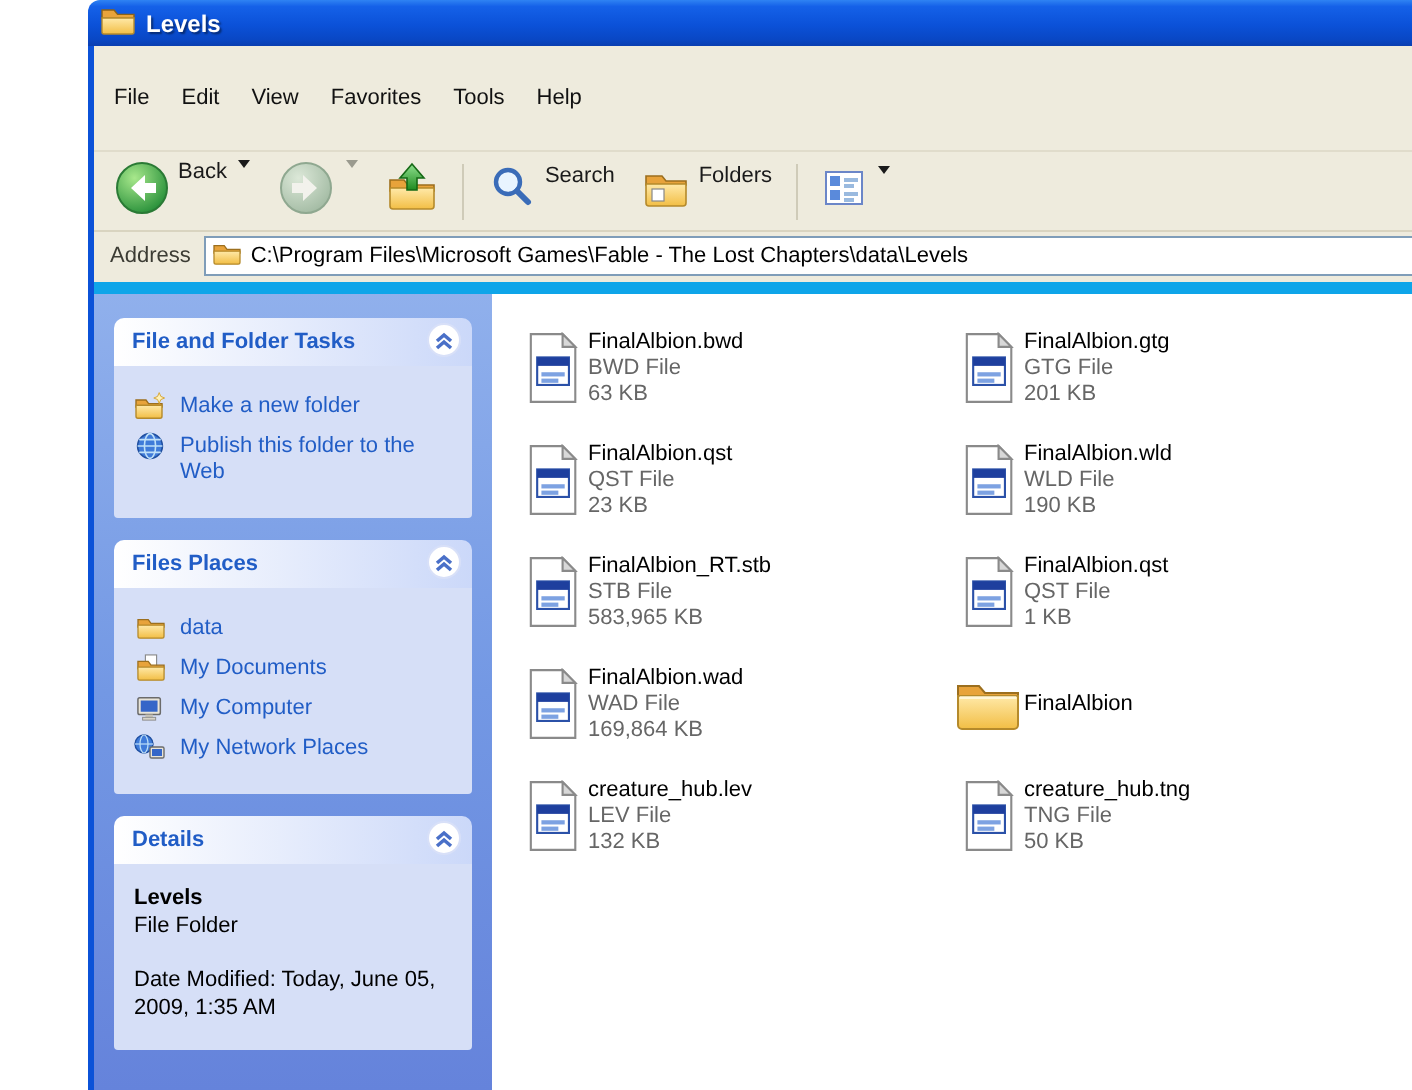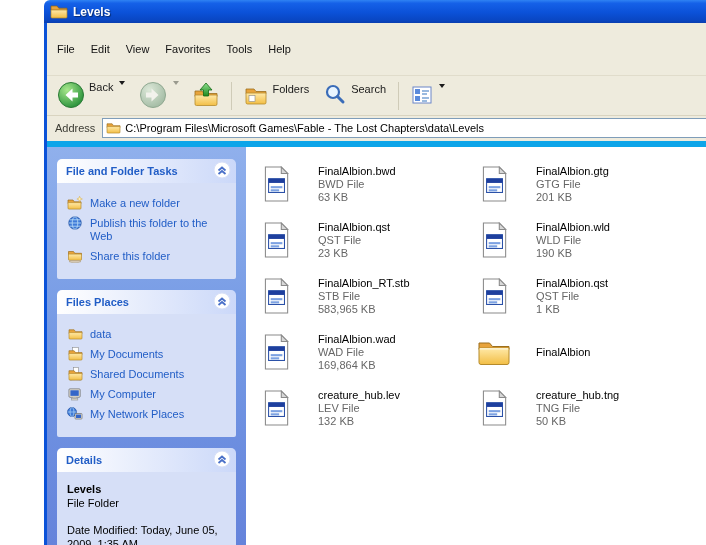--- a/index.html
+++ b/index.html
@@ -58,21 +58,21 @@
   .slink .txt { padding-top: 1px; line-height: 13px; }
   .slink .ic { flex: 0 0 16px; display: flex; justify-content: center; }
   .details-body { background: #D6DFF7; padding: 10px 10px 14px 10px; color: #000; line-height: 14px;
     border-radius: 0 0 2px 2px; }
   .details-name { font-weight: bold; }
   .details-type { margin-bottom: 13px; }
 
   
   .content { flex: 1; padding: 9px 0 0 12px; overflow: hidden; }
   .tiles { display: grid; grid-template-columns: 218px 218px; grid-auto-rows: 56px; }
-  .tile { display: flex; align-items: center; gap: 24px; padding-right: 8px; cursor: default; }
+  .tile { display: flex; align-items: center; gap: 0; padding-right: 8px; cursor: default; }
   .ticon { flex: 0 0 36px; display: flex; justify-content: center; }
   .tmeta { display: flex; flex-direction: column; line-height: 13px; }
   .tname { color: #000; }
   .tinfo { color: #666; }
   .tinfo:empty { display: none; }
 </style>
 </head>
 <body>
 
 <svg width="0" height="0" style="position:absolute" aria-hidden="true">
@@ -145,35 +145,35 @@
             <path d="M2 9 h7 l2 2.5 H24 v3 H2 Z" fill="#E8A33B" stroke="#9C6F1E" stroke-width="0.8"></path>
             <path d="M2 13 h22 v9 a1.5 1.5 0 0 1 -1.5 1.5 H3.5 A1.5 1.5 0 0 1 2 22 Z" fill="url(#gradFolder)" stroke="#B58A2B" stroke-width="0.8"></path>
             <path d="M13 1 l6 7 h-3.5 v6 h-5 v-6 H7 Z" fill="url(#gradGreenArrow)" stroke="#156915" stroke-width="0.8"></path>
           </svg>
         </span>
       </div>
       <div class="tsep"></div>
       <div class="tbtn">
         <span>
           <svg width="24" height="24" viewBox="0 0 24 24">
+            <circle cx="10" cy="9" r="6" fill="#E8F4FF" stroke="#3A6CB8" stroke-width="2.2"></circle>
+            <line x1="14.5" y1="13.5" x2="20" y2="19" stroke="#3A6CB8" stroke-width="3" stroke-linecap="round"></line>
+          </svg>
+        </span>
+        <span>Search</span>
+      </div>
+      <div class="tbtn">
+        <span>
+          <svg width="24" height="24" viewBox="0 0 24 24">
             <path d="M2 6 h8 l2 2.5 H22 v2 H2 Z" fill="#E8A33B" stroke="#9C6F1E" stroke-width="0.8"></path>
             <path d="M2 10 h20 v9.5 a1.5 1.5 0 0 1 -1.5 1.5 H3.5 A1.5 1.5 0 0 1 2 19.5 Z" fill="url(#gradFolder)" stroke="#B58A2B" stroke-width="0.8"></path>
             <rect x="5" y="12.5" width="6" height="6" fill="#fff" stroke="#888" stroke-width="0.6"></rect>
           </svg>
         </span>
         <span>Folders</span>
-      </div>
-      <div class="tbtn">
-        <span>
-          <svg width="24" height="24" viewBox="0 0 24 24">
-            <circle cx="10" cy="9" r="6" fill="#E8F4FF" stroke="#3A6CB8" stroke-width="2.2"></circle>
-            <line x1="14.5" y1="13.5" x2="20" y2="19" stroke="#3A6CB8" stroke-width="3" stroke-linecap="round"></line>
-          </svg>
-        </span>
-        <span>Search</span>
       </div>
       <div class="tsep"></div>
       <div class="tbtn">
         <span>
           <svg width="22" height="22" viewBox="0 0 22 22">
             <rect x="2" y="3" width="18" height="16" fill="#fff" stroke="#6B86C8"></rect>
             <rect x="4" y="5" width="5" height="5" fill="#5A8ADB"></rect>
             <rect x="4" y="12" width="5" height="5" fill="#5A8ADB"></rect>
             <rect x="11" y="6" width="7" height="2" fill="#9ABADF"></rect>
             <rect x="11" y="9" width="5" height="2" fill="#9ABADF"></rect>
@@ -230,30 +230,20 @@
             <div class="slink">
               <span class="ic">
                 <svg width="14" height="14" viewBox="0 0 14 14">
                   <circle cx="7" cy="7" r="6.2" fill="#3F7BD9" stroke="#1F4FA0" stroke-width="0.8"></circle>
                   <ellipse cx="7" cy="7" rx="2.8" ry="6.2" fill="none" stroke="#BFE0F8" stroke-width="0.8"></ellipse>
                   <path d="M0.8 7 H13.2 M1.6 3.8 H12.4 M1.6 10.2 H12.4" stroke="#BFE0F8" stroke-width="0.8" fill="none"></path>
                 </svg>
               </span>
               <span class="txt">Publish this folder to the Web</span>
             </div>
-            <div class="slink">
-              <span class="ic">
-                <svg width="16" height="14" viewBox="0 0 16 14">
-                  <path d="M1.5 2.5 h5 l1.3 1.8 H14.5 v1.7 H1.5 Z" fill="#E8A33B" stroke="#9C6F1E" stroke-width="0.7"></path>
-                  <path d="M1.5 5.1 h13 v5.2 a1 1 0 0 1 -1 1 H2.5 a1 1 0 0 1 -1 -1 Z" fill="url(#gradFolder)" stroke="#B58A2B" stroke-width="0.7"></path>
-                  <path d="M2 12.6 c3 1.6 9 1.6 12 0 l-1.8 -1 h-8.4 z" fill="#D8CBB8" stroke="#A89878" stroke-width="0.5"></path>
-                </svg>
-              </span>
-              <span class="txt">Share this folder</span>
-            </div>
           </div>
         </div>
 
         <div class="panel">
           <div class="panel-header">
             <span>Files Places</span>
             <span>
               <svg width="18" height="18" viewBox="0 0 18 18">
                 <circle cx="9" cy="9" r="8" fill="#fff" stroke="#D8E0F8" stroke-width="1"></circle>
                 <path d="M5.5 9.5 L9 6.5 L12.5 9.5" fill="none" stroke="#4A70C8" stroke-width="1.8"></path>
@@ -273,31 +263,20 @@
             </div>
             <div class="slink">
               <span class="ic">
                 <svg width="15" height="14" viewBox="0 0 16 15">
                   <rect x="5" y="0.5" width="6" height="7" fill="#fff" stroke="#888" stroke-width="0.6"></rect>
                   <path d="M1 4 h5.5 l1.5 2 H15 v2 H1 Z" fill="#E8A33B" stroke="#9C6F1E" stroke-width="0.7"></path>
                   <path d="M1 7 h14 v6 a1 1 0 0 1 -1 1 H2 a1 1 0 0 1 -1 -1 Z" fill="url(#gradFolder)" stroke="#B58A2B" stroke-width="0.7"></path>
                 </svg>
               </span>
               <span class="txt">My Documents</span>
-            </div>
-            <div class="slink">
-              <span class="ic">
-                <svg width="15" height="14" viewBox="0 0 16 15">
-                  <rect x="6" y="0.5" width="5" height="6.5" fill="#fff" stroke="#888" stroke-width="0.6"></rect>
-                  <path d="M1 4 h5.5 l1.5 2 H15 v2 H1 Z" fill="#E8A33B" stroke="#9C6F1E" stroke-width="0.7"></path>
-                  <path d="M1 7 h14 v6 a1 1 0 0 1 -1 1 H2 a1 1 0 0 1 -1 -1 Z" fill="url(#gradFolder)" stroke="#B58A2B" stroke-width="0.7"></path>
-                  <path d="M2 14.2 c3 1 9 1 12 0" fill="none" stroke="#A89878" stroke-width="0.6"></path>
-                </svg>
-              </span>
-              <span class="txt">Shared Documents</span>
             </div>
             <div class="slink">
               <span class="ic">
                 <svg width="15" height="14" viewBox="0 0 16 15">
                   <rect x="1" y="2" width="12" height="9" rx="1" fill="#E8E4D8" stroke="#6B6B6B" stroke-width="0.8"></rect>
                   <rect x="2.5" y="3.5" width="9" height="6" fill="#3566C8"></rect>
                   <rect x="5" y="11" width="4" height="1.5" fill="#C8C4B8"></rect>
                   <rect x="3.5" y="12.5" width="7" height="1.5" fill="#D8D4C8" stroke="#8B8B8B" stroke-width="0.5"></rect>
                 </svg>
               </span>

